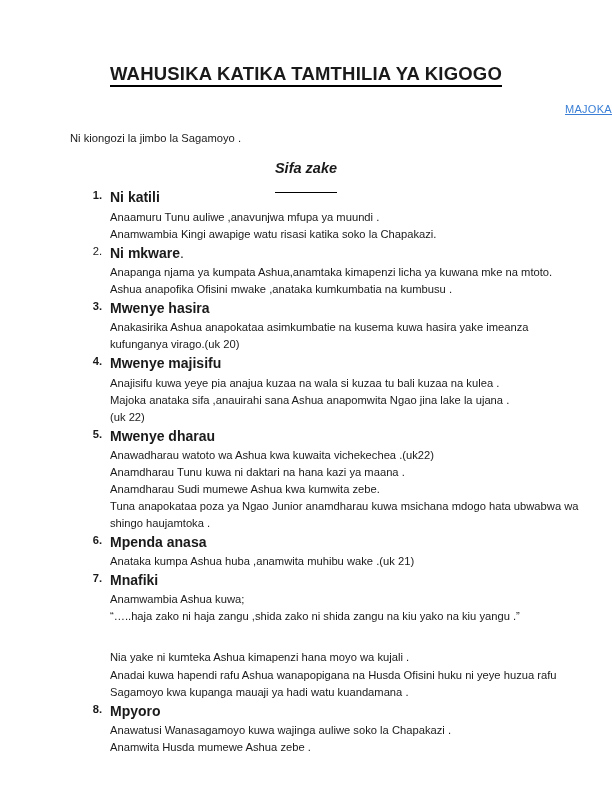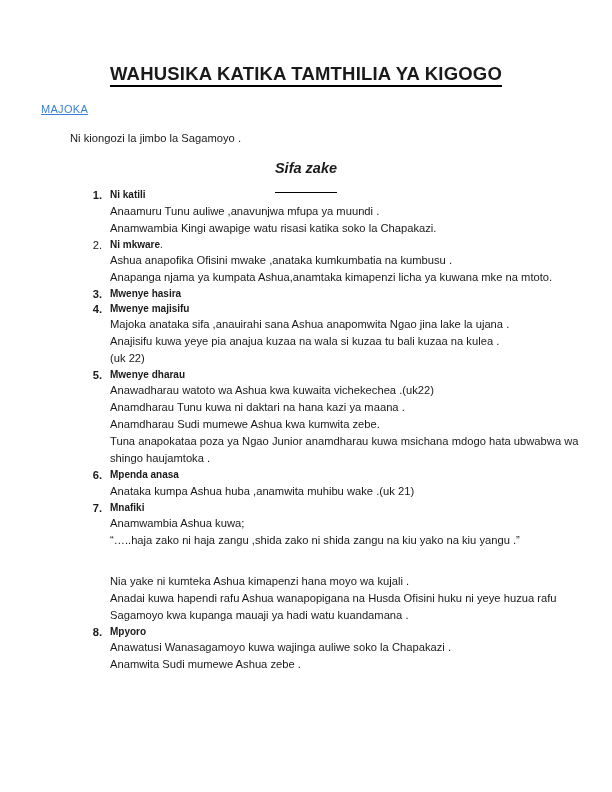--- a/index.html
+++ b/index.html
@@ -29,23 +29,22 @@
     letter-spacing: 0.2px;
     margin: 0;
     padding: 62px 0 0 0;
     line-height: 1.25;
   }
   .doc-title span {
     border-bottom: 2.2px solid #000;
     padding-bottom: 1px;
   }
   .subject-link-row {
-    text-align: left;
+    text-align: right;
     margin: 14px 0 0 0;
-    padding-left: 41px;
   }
   .subject-link {
     font-size: 11px;
     color: #3a7fd5;
     text-decoration: underline;
     letter-spacing: 0.3px;
   }
   .intro-line {
     margin: 13px 0 8px 0;
     padding-left: 70px;
@@ -80,21 +79,21 @@
     width: 22px;
     text-align: right;
     font-size: 11.2px;
     font-weight: bold;
     line-height: 1.52;
   }
   .trait-num.plain {
     font-weight: normal;
   }
   .trait-title {
-    font-size: 10px;
+    font-size: 14px;
     font-weight: bold;
     line-height: 1.52;
   }
   .trait-title .tail {
     font-weight: normal;
   }
   .trait-body {
     margin: 0;
     padding: 0;
     list-style: none;
@@ -133,34 +132,37 @@
         <div class="trait-title"><span>Ni katili</span></div>
         <div class="trait-body">
           <div class="trait-line">Anaamuru Tunu auliwe ,anavunjwa mfupa ya muundi .</div>
           <div class="trait-line">Anamwambia Kingi awapige watu risasi katika soko la Chapakazi.</div>
         </div>
       </li>
       <li class="trait-item">
         <div class="trait-num plain">2.</div>
         <div class="trait-title"><span>Ni mkware</span><span class="tail">.</span></div>
         <div class="trait-body">
+          <div class="trait-line">Anapanga njama ya kumpata Ashua,anamtaka kimapenzi licha ya kuwana mke na mtoto.</div>
           <div class="trait-line">Ashua anapofika Ofisini mwake ,anataka kumkumbatia na kumbusu .</div>
-          <div class="trait-line">Anapanga njama ya kumpata Ashua,anamtaka kimapenzi licha ya kuwana mke na mtoto.</div>
         </div>
       </li>
       <li class="trait-item">
         <div class="trait-num">3.</div>
         <div class="trait-title"><span>Mwenye hasira</span></div>
+        <div class="trait-body">
+          <div class="trait-line">Anakasirika Ashua anapokataa asimkumbatie na kusema kuwa hasira yake imeanza kufunganya virago.(uk 20)</div>
+        </div>
       </li>
       <li class="trait-item">
         <div class="trait-num">4.</div>
         <div class="trait-title"><span>Mwenye majisifu</span></div>
         <div class="trait-body">
+          <div class="trait-line">Anajisifu kuwa yeye pia anajua kuzaa na wala si kuzaa tu bali kuzaa na kulea .</div>
           <div class="trait-line">Majoka anataka sifa ,anauirahi sana Ashua anapomwita Ngao jina lake la ujana .</div>
-          <div class="trait-line">Anajisifu kuwa yeye pia anajua kuzaa na wala si kuzaa tu bali kuzaa na kulea .</div>
           <div class="trait-line">(uk 22)</div>
         </div>
       </li>
       <li class="trait-item">
         <div class="trait-num">5.</div>
         <div class="trait-title"><span>Mwenye dharau</span></div>
         <div class="trait-body">
           <div class="trait-line">Anawadharau watoto wa Ashua kwa kuwaita vichekechea .(uk22)</div>
           <div class="trait-line">Anamdharau Tunu kuwa ni daktari na hana kazi ya maana .</div>
           <div class="trait-line">Anamdharau Sudi mumewe Ashua kwa kumwita zebe.</div>
@@ -182,18 +184,18 @@
           <div class="trait-line">“…..haja zako ni haja zangu ,shida zako ni shida zangu na kiu yako na kiu yangu .”</div>
           <div class="trait-line spaced-before">Nia yake ni kumteka Ashua kimapenzi hana moyo wa kujali .</div>
           <div class="trait-line">Anadai kuwa hapendi rafu Ashua wanapopigana na Husda Ofisini huku ni yeye huzua rafu Sagamoyo kwa kupanga mauaji ya hadi watu kuandamana .</div>
         </div>
       </li>
       <li class="trait-item">
         <div class="trait-num">8.</div>
         <div class="trait-title"><span>Mpyoro</span></div>
         <div class="trait-body">
           <div class="trait-line">Anawatusi Wanasagamoyo kuwa wajinga auliwe soko la Chapakazi .</div>
-          <div class="trait-line">Anamwita Sudi mumewe Ashua zebe .</div>
+          <div class="trait-line">Anamwita Husda mumewe Ashua zebe .</div>
         </div>
       </li>
     </ol>
 
 </div>
 
 </body></html>

